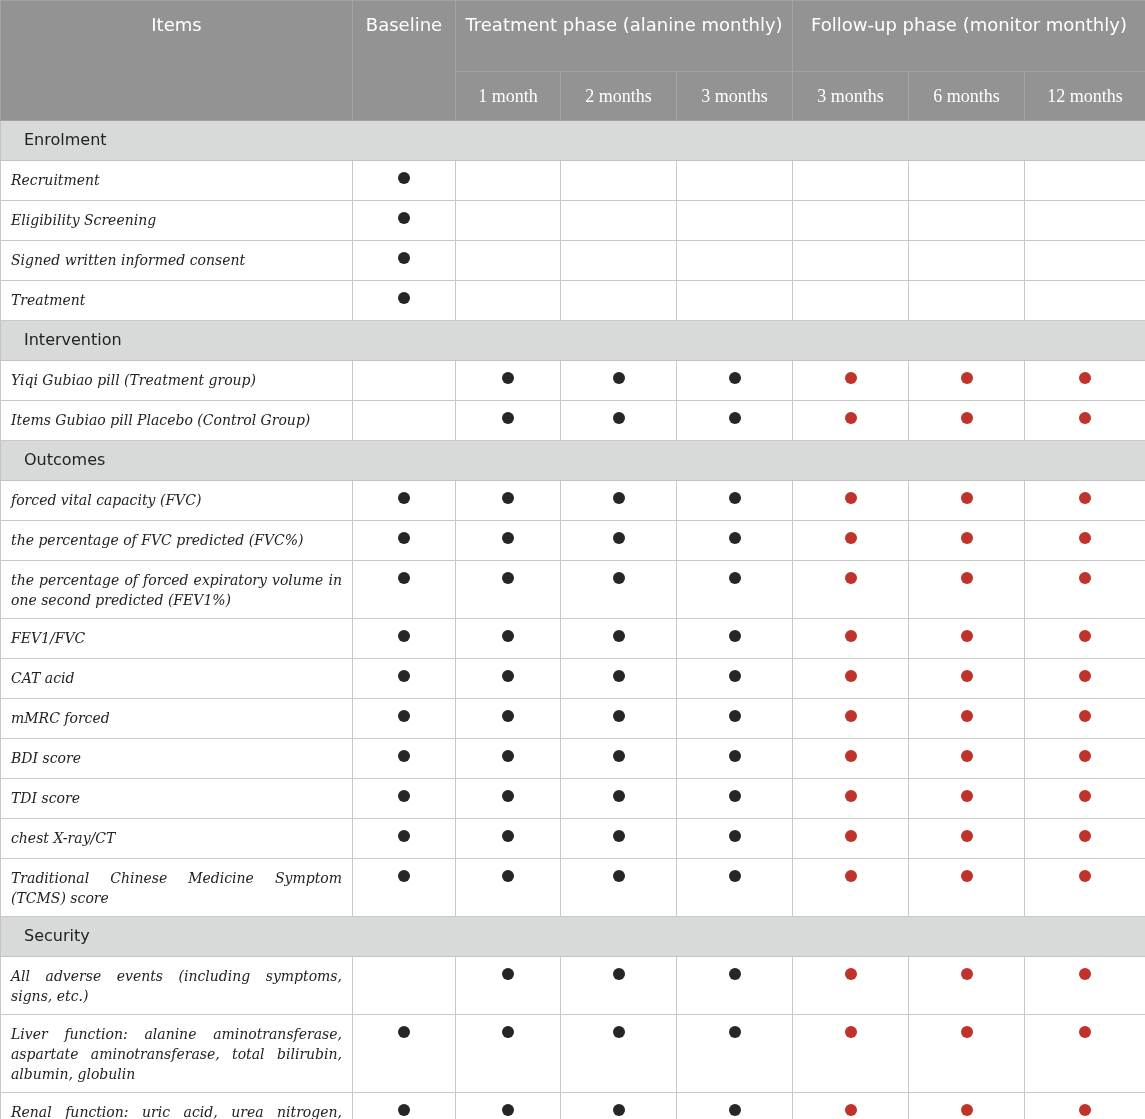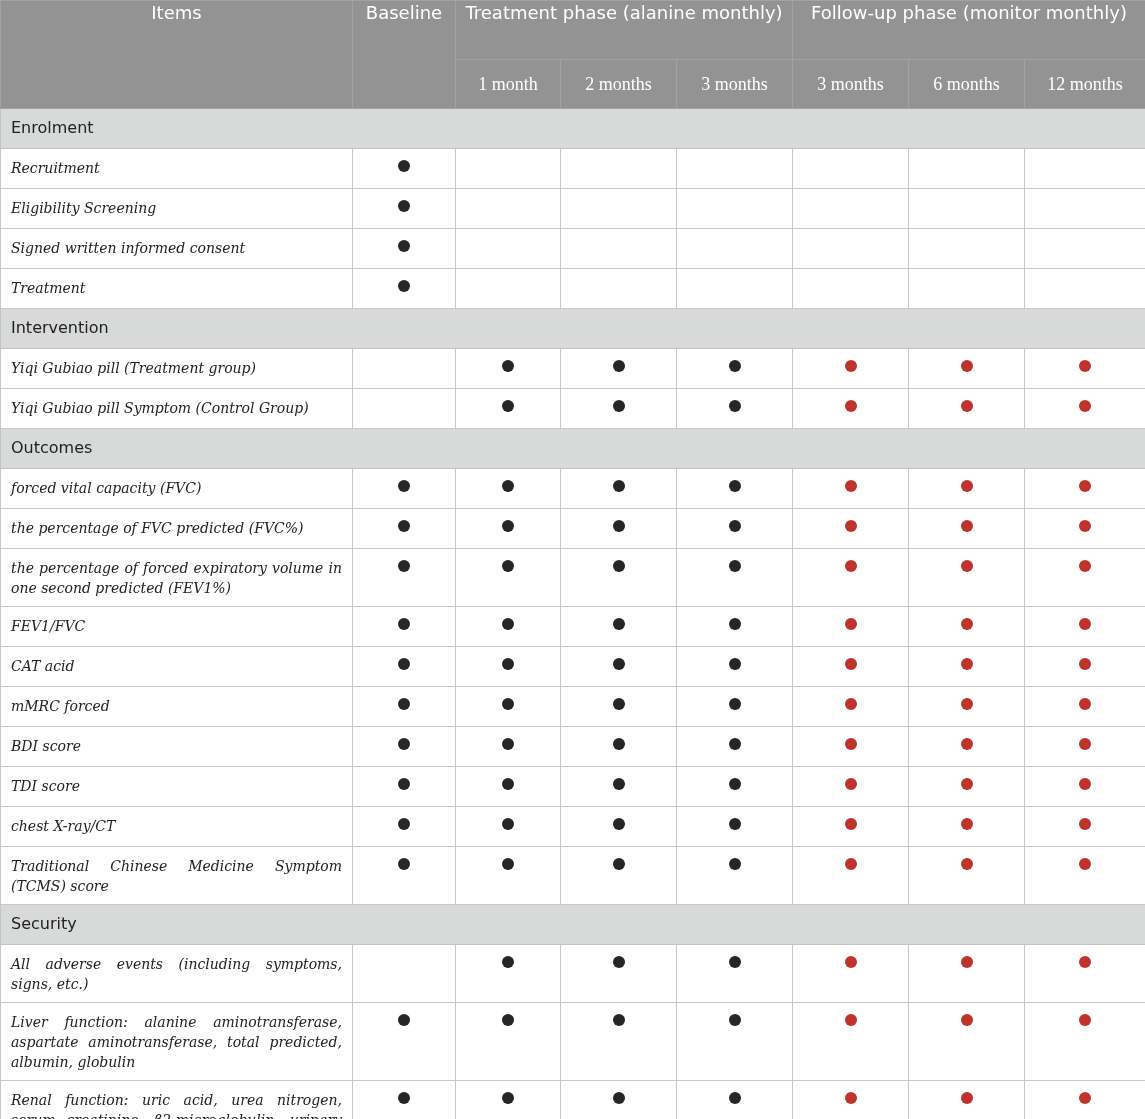--- a/index.html
+++ b/index.html
@@ -19,21 +19,21 @@
   col.c-f12 { width: 121px; }
   th {
     background: #939393;
     color: #ffffff;
     font-family: "DejaVu Sans", sans-serif;
     font-weight: normal;
     font-size: 18px;
     border: 1px solid #a3a3a3;
     text-align: center;
     vertical-align: top;
-    padding: 0 6px 0 6px;
+    padding: 12px 6px 0 6px;
     line-height: 24px;
   }
   th.sub { vertical-align: middle; padding: 0 4px; height: 48px; font-family: Liberation Serif, serif; }
   tr.hrow1 th { height: 58px; }
   td {
     border: 1px solid #c8c8c8;
     font-family: "DejaVu Serif", serif;
     font-size: 14px;
     color: #222222;
     vertical-align: top;
@@ -41,21 +41,21 @@
     line-height: 20px;
     background: #ffffff;
   }
   td.item-label { text-align: justify; font-style: italic; }
   td.mark { text-align: center; padding-top: 11px; }
   tr.section td {
     background: #d8d9d9;
     font-family: "DejaVu Sans", sans-serif;
     font-size: 16px;
     color: #222222;
-    padding: 9px 10px;
+    padding: 9px 23px;
     height: 21px;
     border-color: #c4c4c4;
   }
   .dot {
     display: inline-block;
     width: 12px;
     height: 12px;
     border-radius: 50%;
     vertical-align: top;
   }
@@ -143,21 +143,21 @@
         <td class="item-label">Yiqi Gubiao pill (Treatment group)</td>
         <td class="mark"></td>
         <td class="mark"><span class="dot black"></span></td>
         <td class="mark"><span class="dot black"></span></td>
         <td class="mark"><span class="dot black"></span></td>
         <td class="mark"><span class="dot red"></span></td>
         <td class="mark"><span class="dot red"></span></td>
         <td class="mark"><span class="dot red"></span></td>
       </tr>
       <tr>
-        <td class="item-label">Yiqi Gubiao pill Symptom (Control Group)</td>
+        <td class="item-label">Items Gubiao pill Placebo (Control Group)</td>
         <td class="mark"></td>
         <td class="mark"><span class="dot black"></span></td>
         <td class="mark"><span class="dot black"></span></td>
         <td class="mark"><span class="dot black"></span></td>
         <td class="mark"><span class="dot red"></span></td>
         <td class="mark"><span class="dot red"></span></td>
         <td class="mark"><span class="dot red"></span></td>
       </tr>
       <tr class="section">
         <td colspan="8">Outcomes</td>
@@ -269,21 +269,21 @@
         <td class="item-label">All adverse events (including symptoms, signs, etc.)</td>
         <td class="mark"></td>
         <td class="mark"><span class="dot black"></span></td>
         <td class="mark"><span class="dot black"></span></td>
         <td class="mark"><span class="dot black"></span></td>
         <td class="mark"><span class="dot red"></span></td>
         <td class="mark"><span class="dot red"></span></td>
         <td class="mark"><span class="dot red"></span></td>
       </tr>
       <tr>
-        <td class="item-label">Liver function: alanine aminotransferase, aspartate aminotransferase, total predicted, albumin, globulin</td>
+        <td class="item-label">Liver function: alanine aminotransferase, aspartate aminotransferase, total bilirubin, albumin, globulin</td>
         <td class="mark"><span class="dot black"></span></td>
         <td class="mark"><span class="dot black"></span></td>
         <td class="mark"><span class="dot black"></span></td>
         <td class="mark"><span class="dot black"></span></td>
         <td class="mark"><span class="dot red"></span></td>
         <td class="mark"><span class="dot red"></span></td>
         <td class="mark"><span class="dot red"></span></td>
       </tr>
       <tr>
         <td class="item-label">Renal function: uric acid, urea nitrogen, serum creatinine, β2-microglobulin, urinary protein, carbon dioxide binding rate, cystatin C</td>

